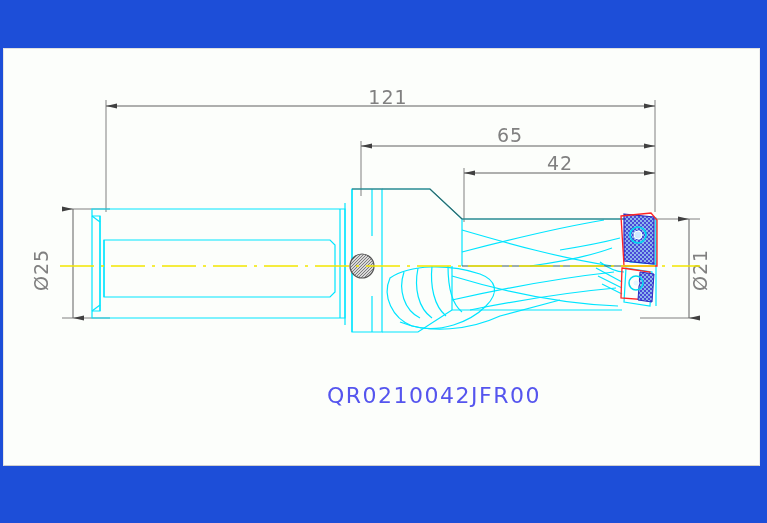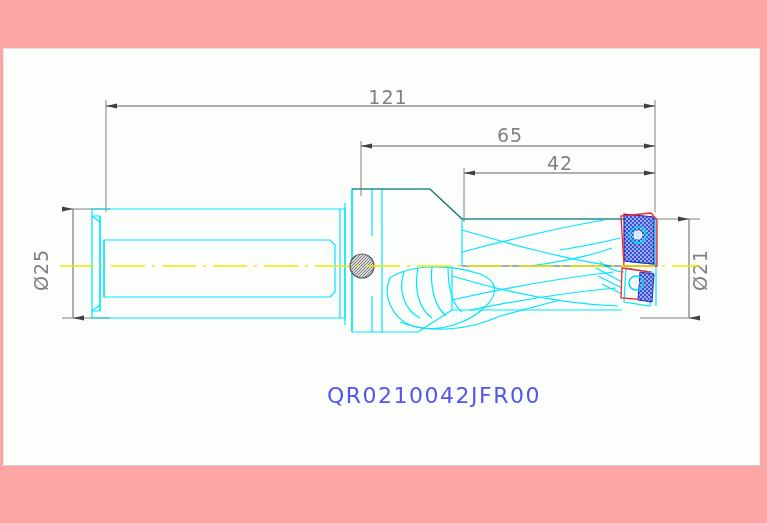--- a/index.html
+++ b/index.html
@@ -12,21 +12,21 @@
     height: 523px;
     position: relative;
     overflow: hidden;
     font-family: "DejaVu Sans", sans-serif;
   }
   #viewport {
     position: absolute;
     left: 0; top: 0;
     width: 767px;
     height: 523px;
-    background: #fca5a5;
+    background: #1d4ed8;
   }
   
   #panel-backdrop {
     position: absolute;
     left: 3px;
     top: 48px;
     width: 757px;
     height: 418px;
     background: #fcfefb;
     border-left: 1px solid #e6e6e6;

